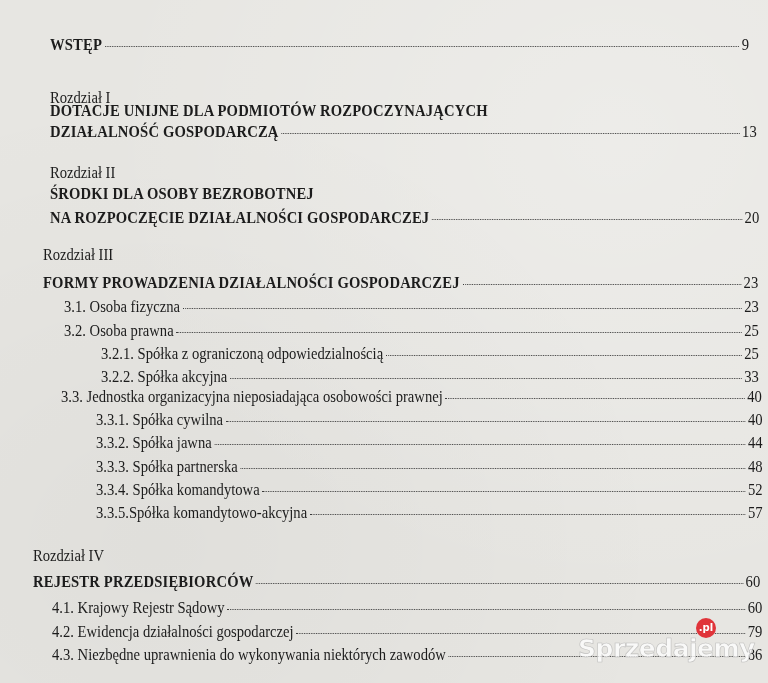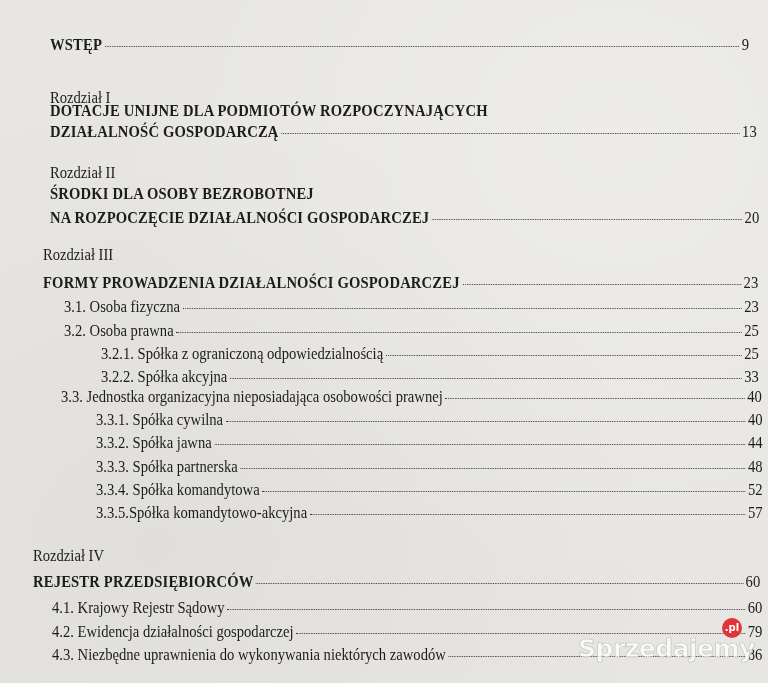--- a/index.html
+++ b/index.html
@@ -81,21 +81,20 @@
       width: 20px;
       height: 20px;
       border-radius: 50%;
       background: #e0343a;
       color: #fff;
       font-family: "DejaVu Sans", sans-serif;
       font-weight: bold;
       font-size: 10px;
       line-height: 20px;
       text-align: center;
-      margin-left: 26px;
     }
   </style>
 </head>
 <body>
 
 <div class="page">
 
   <div class="line bold" style="left:50px; top:34px; width:813px;">
     <span class="label">WSTĘP</span>
     <span class="dots"></span>

